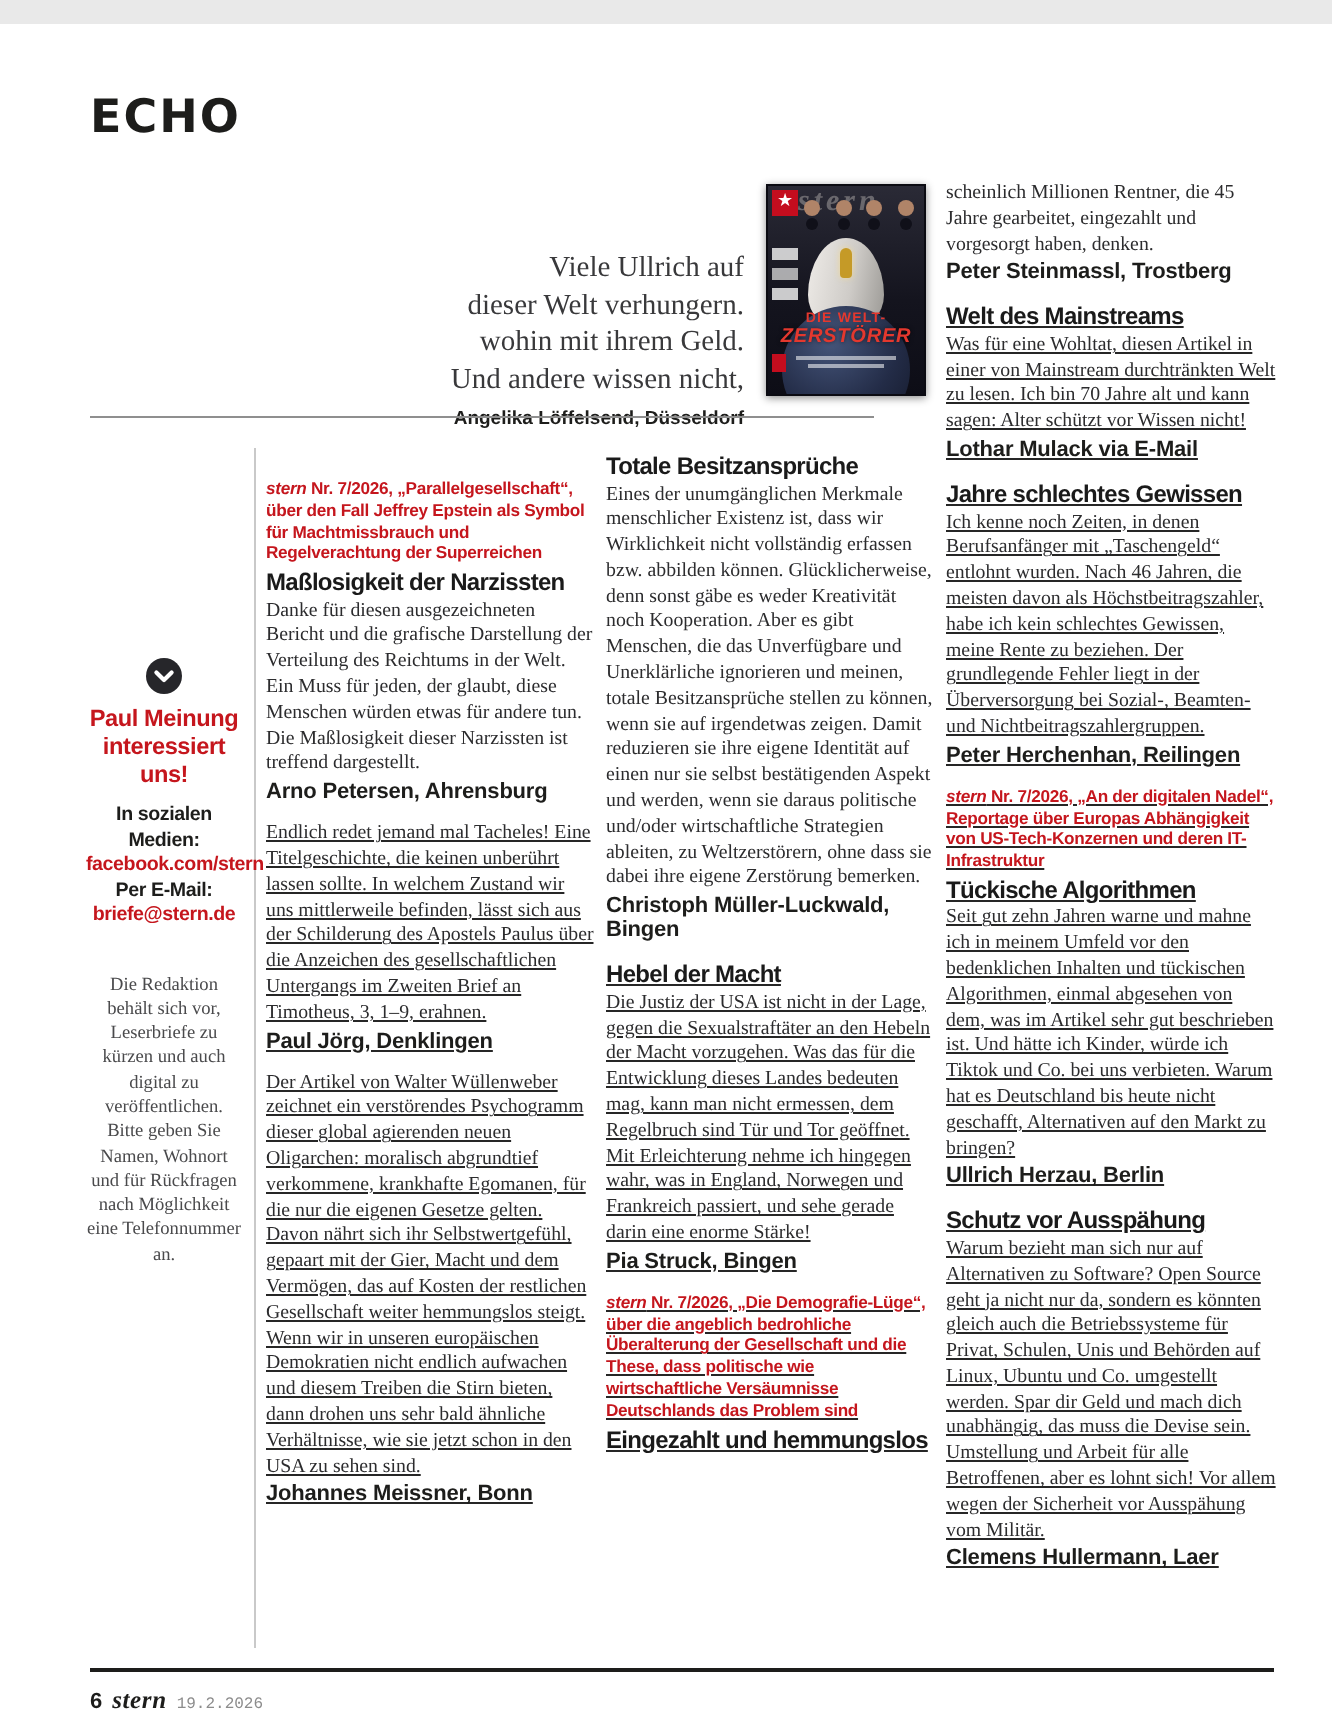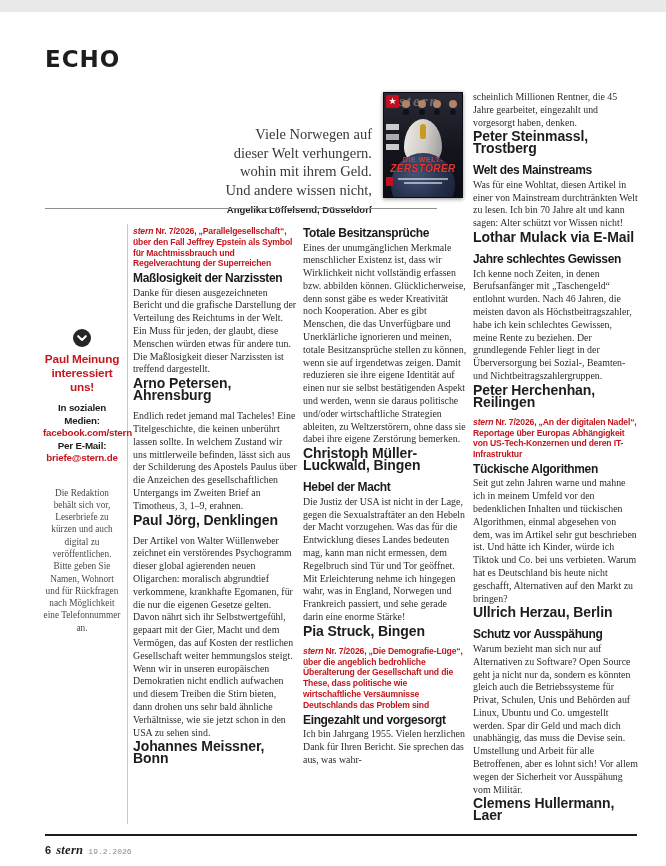--- a/index.html
+++ b/index.html
@@ -55,49 +55,49 @@
   .sb-icon{width:18px;height:18px;display:block;margin:0 auto;}
   .sb-heading{margin-top:5px;font-family:"Liberation Sans",sans-serif;font-weight:bold;
         font-size:11.8px;line-height:14px;letter-spacing:-.2px;color:#c5161d;}
   .sb-block{margin-top:8px;font-family:"Liberation Sans",sans-serif;font-weight:bold;
         font-size:9.8px;line-height:12.5px;letter-spacing:-.2px;color:#1d1d1b;}
   .sb-link{color:#c5161d;text-decoration:none;display:block;}
   .sb-note{margin-top:22px;font-size:9.3px;line-height:12.3px;color:#4a4a4c;}
 
   
   .col{position:absolute;}
-  .col1{left:133px;top:214px;width:164px;height:606px;overflow:hidden;}
+  .col1{left:133px;top:227px;width:164px;height:606px;overflow:hidden;}
   .col2{left:303px;top:214px;width:164px;height:606px;overflow:hidden;}
   .col3{left:473px;top:79px;width:165px;height:740px;overflow:hidden;}
-  .letter + .letter{margin-top:9px;}
+  .letter + .letter{margin-top:9px;text-decoration:underline;}
   .lead{font-family:"Liberation Sans",sans-serif;font-weight:bold;font-size:8.6px;
         line-height:10.8px;letter-spacing:-.15px;color:#c5161d;margin-bottom:2px;}
   .lead .it{font-style:italic;}
   .headline{font-family:"Liberation Sans",sans-serif;font-weight:bold;font-size:12px;
         line-height:14.5px;letter-spacing:-.35px;color:#1a1a1a;margin-bottom:1px;}
   .body-text{font-size:9.9px;line-height:12.8px;color:#2c2c2e;}
-  .author{font-family:"Liberation Sans",sans-serif;font-weight:bold;font-size:14px;
+  .author{font-family:"Liberation Sans",sans-serif;font-weight:bold;font-size:11px;
         line-height:12px;letter-spacing:-.1px;color:#1d1d1b;margin-top:1px;}
 
   
   .footer{position:absolute;left:45px;top:831px;display:flex;align-items:baseline;gap:5px;}
   .pg-num{font-family:"Liberation Sans",sans-serif;font-weight:bold;font-size:11px;color:#1d1d1b;}
   .pg-brand{font-family:"Liberation Serif",serif;font-style:italic;font-weight:bold;
         font-size:12.5px;letter-spacing:.3px;color:#1d1d1b;}
   .pg-date{font-family:Liberation Mono, monospace;font-size:8px;color:#8c8c8c;}
 </style>
 </head>
 <body>
 
 <div class="page">
 
   <div class="echo-title">ECHO</div>
 
   <div class="quote-block">
-    <div class="quote-line">Viele Norwegen auf</div>
+    <div class="quote-line">Viele Ullrich auf</div>
     <div class="quote-line">dieser Welt verhungern.</div>
     <div class="quote-line">wohin mit ihrem Geld.</div>
     <div class="quote-line">Und andere wissen nicht,</div>
     <div class="quote-author">Angelika Löffelsend, Düsseldorf</div>
   </div>
 
   <div class="cover">
     <div class="cover-brand">stern</div>
     <div class="cover-star">★</div>
     <div class="cover-heads">
@@ -166,22 +166,21 @@
     </div>
     <div class="letter">
       <div class="headline">Hebel der Macht</div>
       <div class="body-text">Die Justiz der USA ist nicht in der Lage, gegen die Sexualstraftäter an den Hebeln der Macht vorzugehen. Was das für die Entwicklung dieses Landes bedeuten mag, kann man nicht ermessen, dem Regelbruch sind Tür und Tor geöffnet. Mit Erleichterung nehme ich hingegen wahr, was in England, Norwegen und Frankreich passiert, und sehe gerade darin eine enorme Stärke!</div>
       <div class="author">Pia Struck, Bingen</div>
     </div>
     <div class="letter">
       <div class="lead">
         <span class="it">stern</span><span> Nr. 7/2026, „Die Demografie-Lüge“, über die angeblich bedrohliche Überalterung der Gesellschaft und die These, dass politische wie wirtschaftliche Versäumnisse Deutschlands das Problem sind</span>
       </div>
-      <div class="headline">Eingezahlt und vorgesorgt</div>
-      <div class="body-text">Ich bin Jahrgang 1955. Vielen herzlichen Dank für Ihren Bericht. Sie sprechen das aus, was wahr-</div>
+      <div class="headline">Eingezahlt und hemmungslos</div>
     </div>
   </div>
 
   <div class="col col3">
     <div class="letter">
       <div class="body-text">scheinlich Millionen Rentner, die 45 Jahre gearbeitet, eingezahlt und vorgesorgt haben, denken.</div>
       <div class="author">Peter Steinmassl, Trostberg</div>
     </div>
     <div class="letter">
       <div class="headline">Welt des Mainstreams</div>

